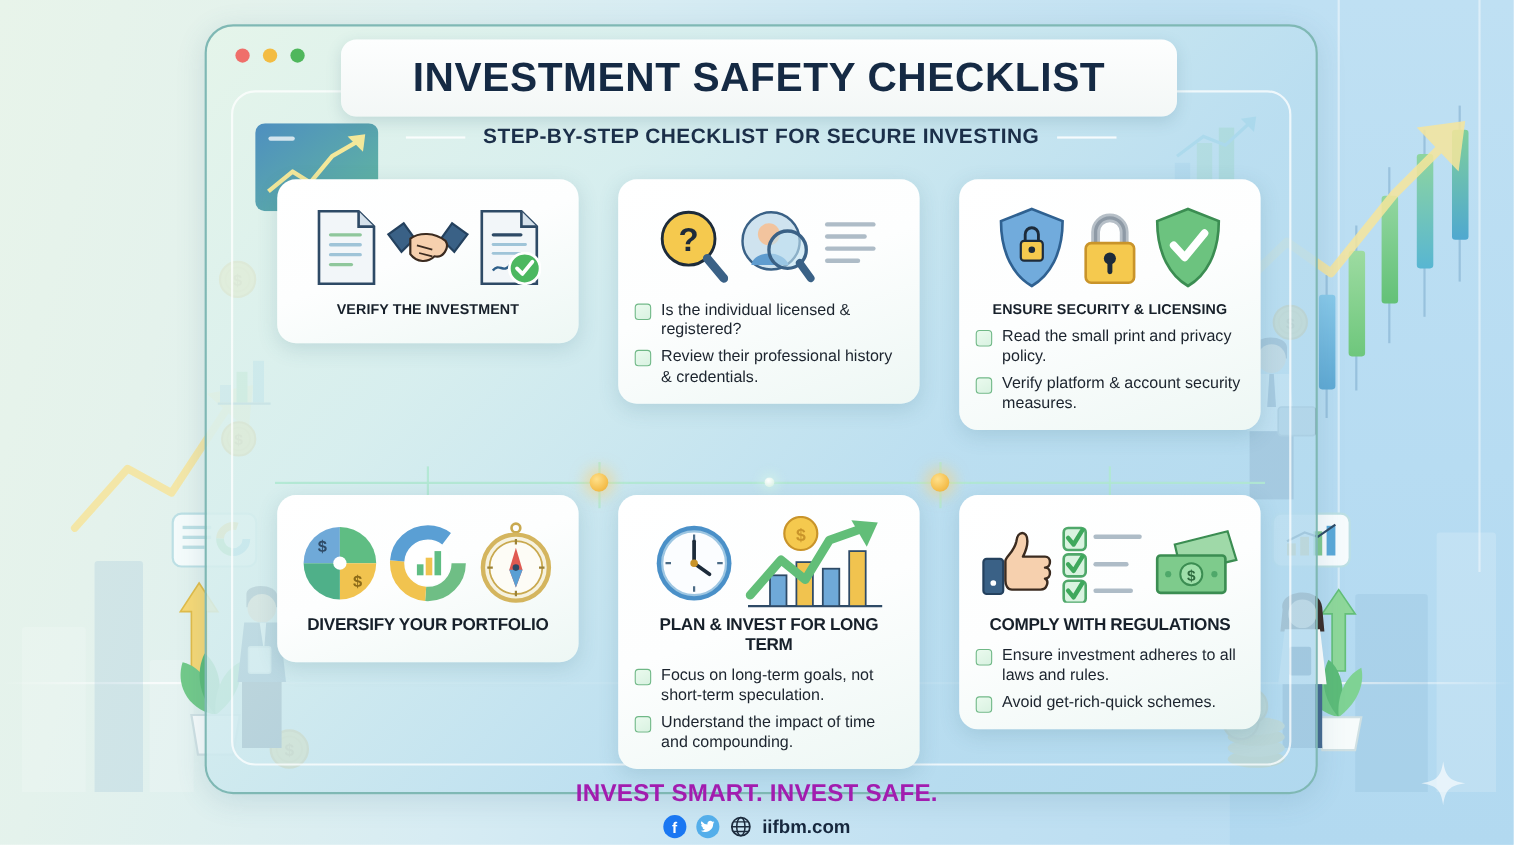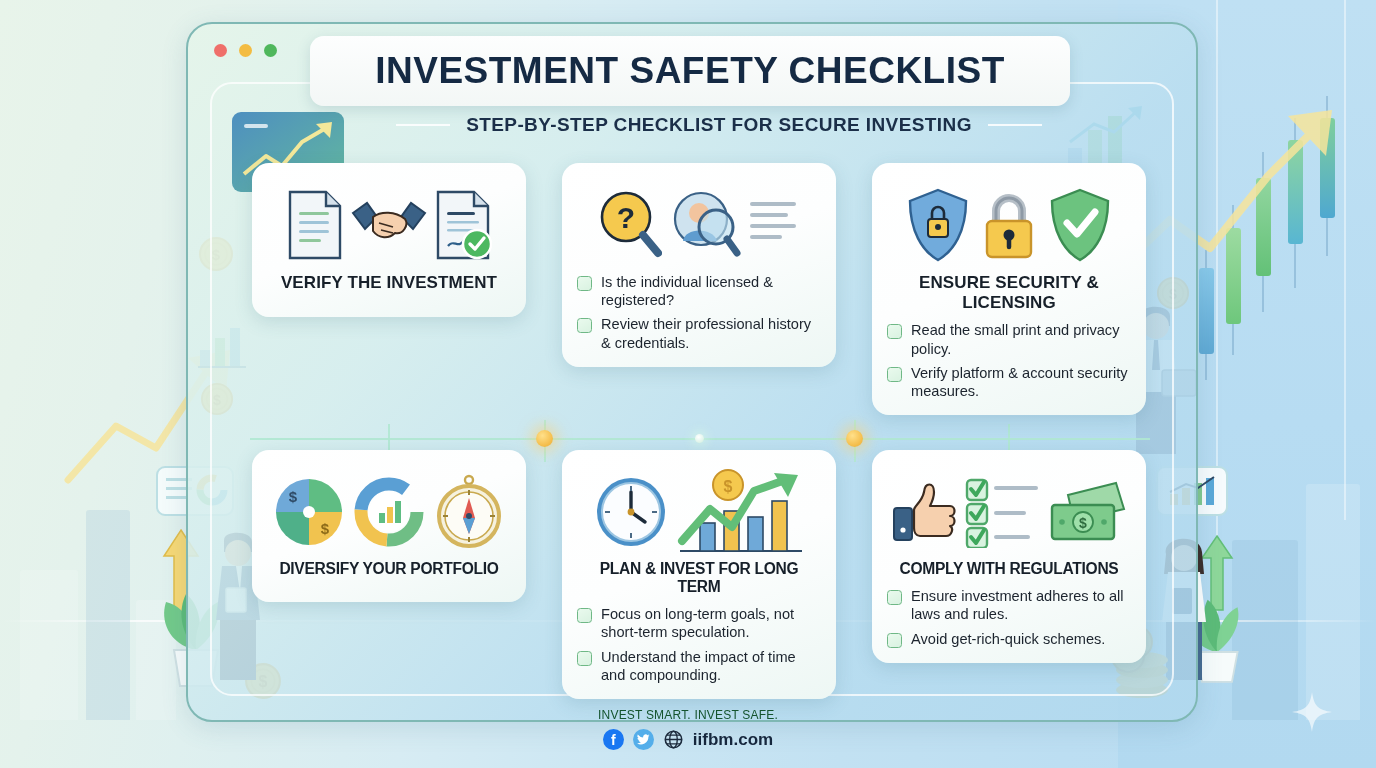--- a/index.html
+++ b/index.html
@@ -51,21 +51,21 @@
     background:linear-gradient(180deg,#fdfefe 0%,#f3f7f6 100%);
     border-radius:14px; display:flex; align-items:center; justify-content:center;
     box-shadow:0 4px 14px rgba(60,110,130,.18);
   }
   .title-pill h1 {
     font-size:37px; font-weight:bold; letter-spacing:.5px; color:#152a44;
     white-space:nowrap; text-shadow:0 1px 0 rgba(255,255,255,.6);
   }
   .subtitle-row {
     position:absolute; left:186px; top:114px; width:1012px;
-    display:flex; align-items:center; justify-content:center; gap:16px;margin-left:27px;
+    display:flex; align-items:center; justify-content:center; gap:16px;
   }
   .sub-dash { width:54px; height:2px; background:rgba(255,255,255,.85); }
   .subtitle { font-size:19px; font-weight:bold; color:#1b2f49; letter-spacing:.4px; white-space:nowrap; }
 
   
   .conn-v { position:absolute; width:2px; background:rgba(176,232,210,.9); }
   .conn-h { position:absolute; height:2px; background:rgba(176,232,210,.9); }
   .node {
     position:absolute; width:17px; height:17px; border-radius:50%;
     background:radial-gradient(circle at 38% 33%,#ffe08a 0%,#f5bf4e 62%,#e8ab33 100%);
@@ -79,36 +79,36 @@
 
   
   .card {
     position:absolute; width:274px;
     background:linear-gradient(160deg,#ffffff 0%,#fdfefe 46%,#edf7f4 100%);
     border-radius:17px; box-shadow:0 5px 18px rgba(55,105,125,.17);
     padding:14px 15px 15px 15px;
   }
   .icons { height:96px; display:flex; align-items:center; justify-content:center; gap:7px; }
   .card h2 {
-    text-align:center; font-size:17px; font-weight:bold; color:#17202a;
+    text-align:center; font-size:13px; font-weight:bold; color:#17202a;
     line-height:1.16; letter-spacing:.1px; margin-bottom:9px;
   }
   .card h2.wide { font-size:15.6px; letter-spacing:-.3px; }
   .items { display:flex; flex-direction:column; gap:6px; }
   .item { display:flex; gap:9px; align-items:flex-start; }
   .cb {
     flex:0 0 auto; width:15px; height:15px; margin-top:3px;
     border:1.6px solid #6fb886; border-radius:3.5px;
     background:linear-gradient(150deg,#eafaee 0%,#d9f2e1 100%);
   }
   .item span { font-size:14.6px; line-height:1.25; color:#1c242e; }
 
   
   .footer { position:absolute; left:0; right:0; top:708px; text-align:center; }
-  .tagline { font-size:12px; font-weight:normal; color:#14532d; letter-spacing:.2px; }
+  .tagline { font-size:22px; font-weight:bold; color:#a21caf; letter-spacing:.2px; }
   .social { margin-top:7px; display:flex; align-items:center; justify-content:center; gap:9px; }
   .sico { width:21px; height:21px; border-radius:50%; display:flex; align-items:center;
           justify-content:center; color:#fff; font-weight:bold; font-size:14px; }
   .sico.fb { background:#1a77f2; }
   .sico.tw { background:#54aeea; }
   .site { font-size:17px; font-weight:bold; color:#16273d; }
 </style>
 </head>
 <body>
 

